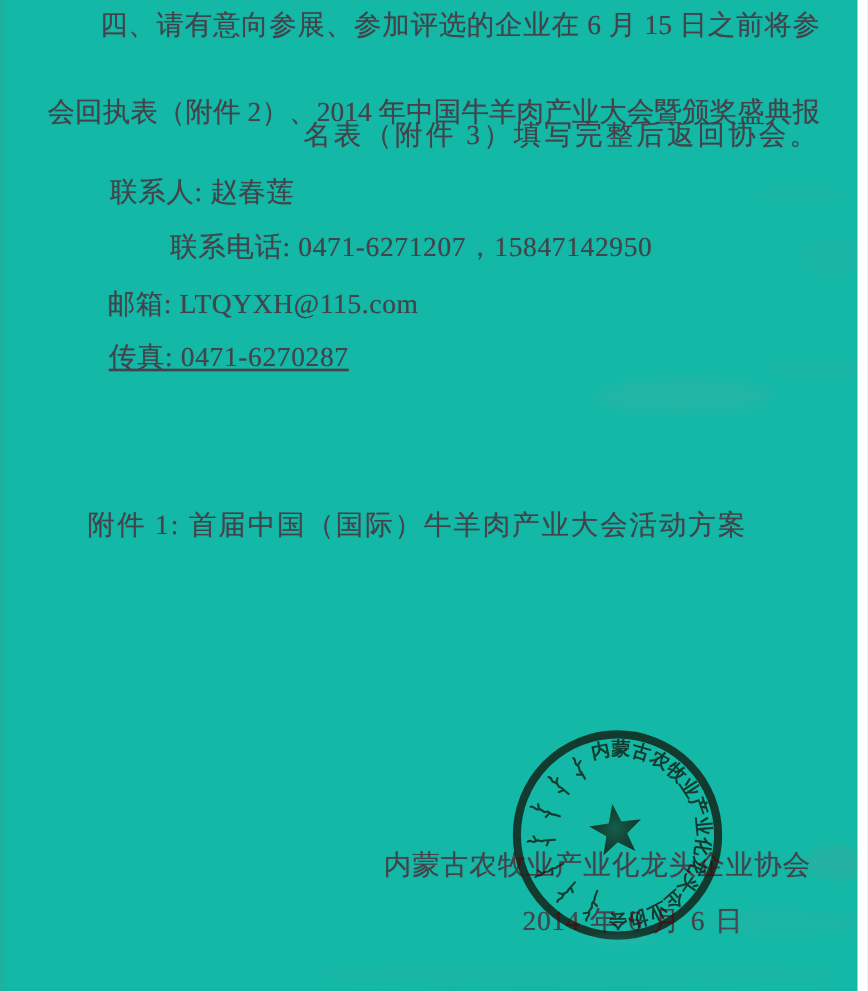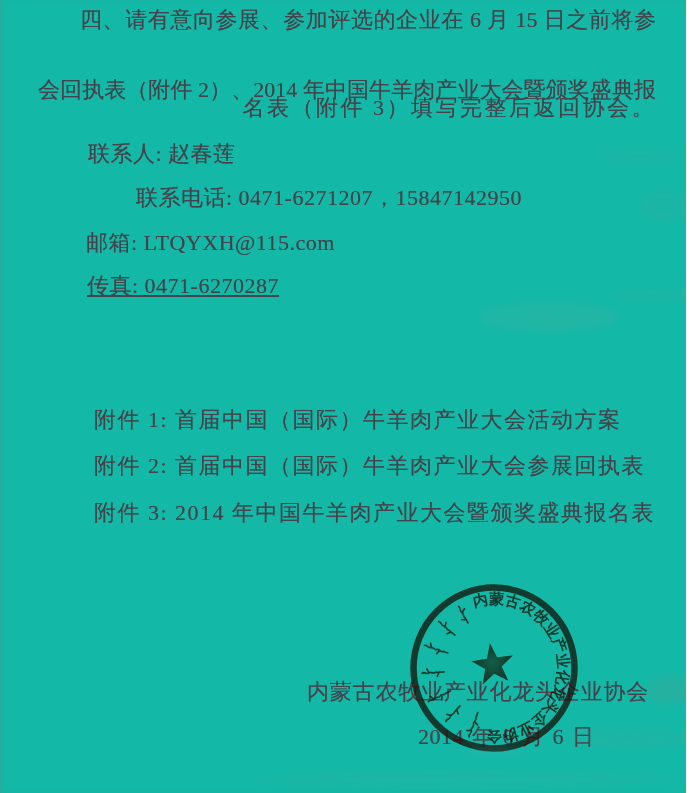--- a/index.html
+++ b/index.html
@@ -35,21 +35,21 @@
     white-space: nowrap;
     text-shadow: 0 0 0.6px rgba(67,67,75,.55);
   }
   .justify {
     text-align: justify;
     text-align-last: justify;
     white-space: normal;
   }
   .indent { text-indent: 42px; }
   .ls2 { letter-spacing: 2.5px; }
-  .ls15 { letter-spacing: 1.5px; margin-left: 24px; }
+  .ls15 { letter-spacing: 1.5px; }
   .seal {
     position: absolute;
     left: 406px;
     top: 580px;
     width: 176px;
     height: 176px;
     mix-blend-mode: multiply;
     opacity: 0.92;
   }
   .smudge {
@@ -67,22 +67,20 @@
   <div class="para-line justify indent" style="top:7px;">四、请有意向参展、参加评选的企业在 6 月 15 日之前将参</div>
   <div class="para-line justify" style="top:51px;margin-top:26px;">会回执表（附件 2）、2014 年中国牛羊肉产业大会暨颁奖盛典报</div>
   <div class="para-line ls2" style="top:95px;text-align:right;">名表（附件 3）填写完整后返回协会。</div>
 
   <div class="txt" style="left:88px; top:141px;">联系人: 赵春莲</div>
   <div class="txt" style="left:88px; top:185px;margin-left:48px;">联系电话: 0471-6271207，15847142950</div>
   <div class="txt" style="left:86px; top:230px;">邮箱: LTQYXH@115.com</div>
   <div class="txt" style="left:87px; top:273px;text-decoration:underline;">传真: 0471-6270287</div>
 
   <div class="txt ls15" style="left:70px; top:407px;">附件 1: 首届中国（国际）牛羊肉产业大会活动方案</div>
-  <div class="txt ls15" style="left:70px; top:453px;">附件 2: 首届中国（国际）牛羊肉产业大会参展回执表</div>
-  <div class="txt ls15" style="left:70px; top:500px;">附件 3: 2014 年中国牛羊肉产业大会暨颁奖盛典报名表</div>
 
   <div class="txt" style="left:307px; top:679px; letter-spacing:0.8px;">内蒙古农牧业产业化龙头企业协会</div>
   <div class="txt" style="left:418px; top:724px; word-spacing:2px;">2014 年 6 月 6 日</div>
 
   <svg class="seal" viewBox="0 0 176 176">
     <defs>
       <radialGradient id="starGrad" cx="50%" cy="48%" r="60%">
         <stop offset="0%" stop-color="#ef6f5f"></stop>
         <stop offset="55%" stop-color="#e34434"></stop>
         <stop offset="100%" stop-color="#d92e20"></stop>

